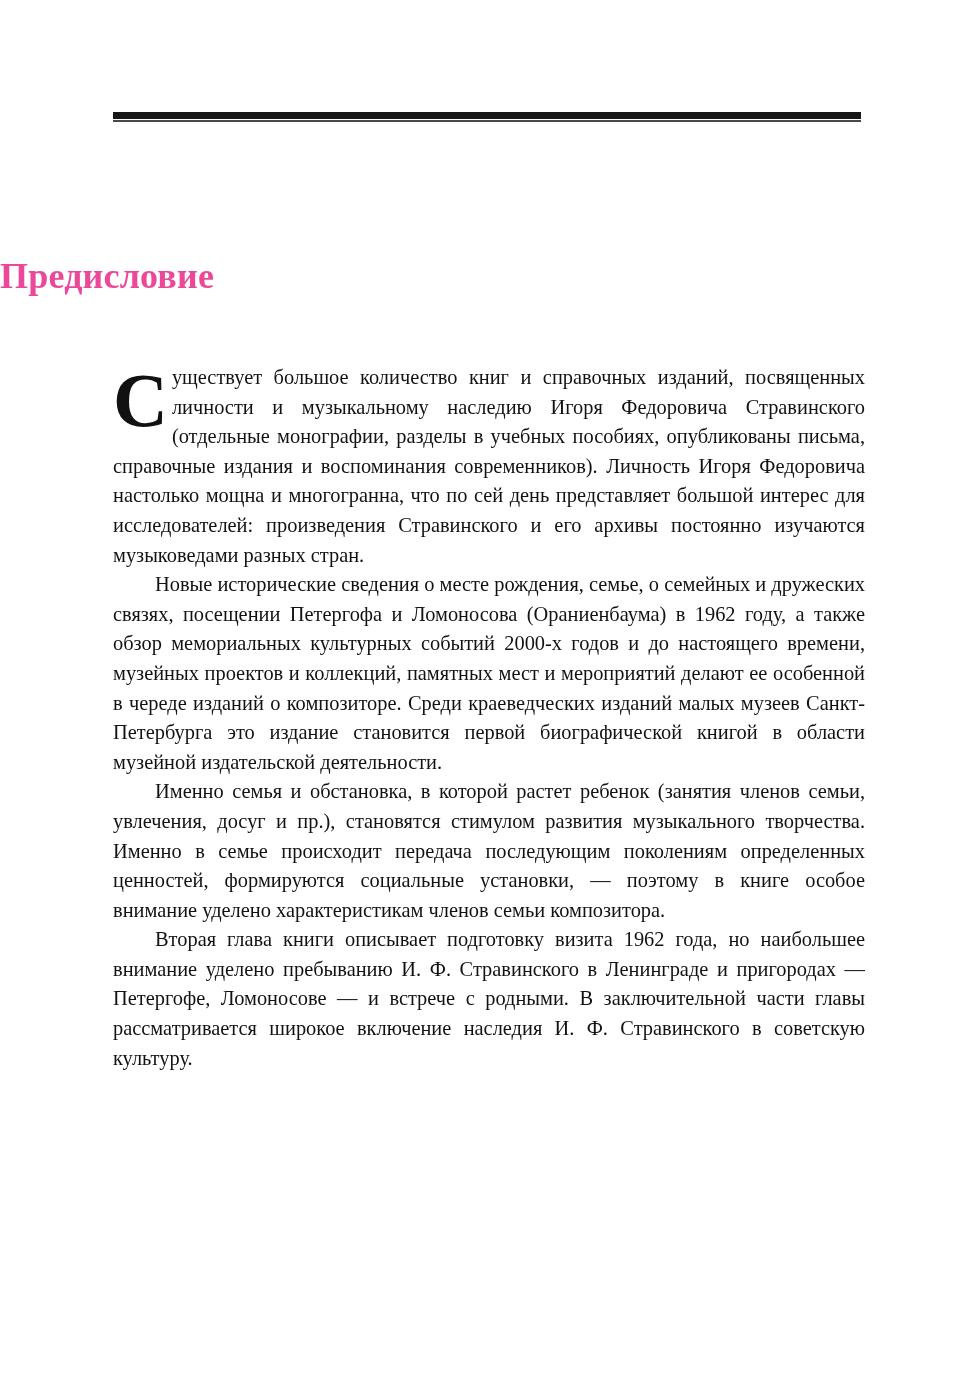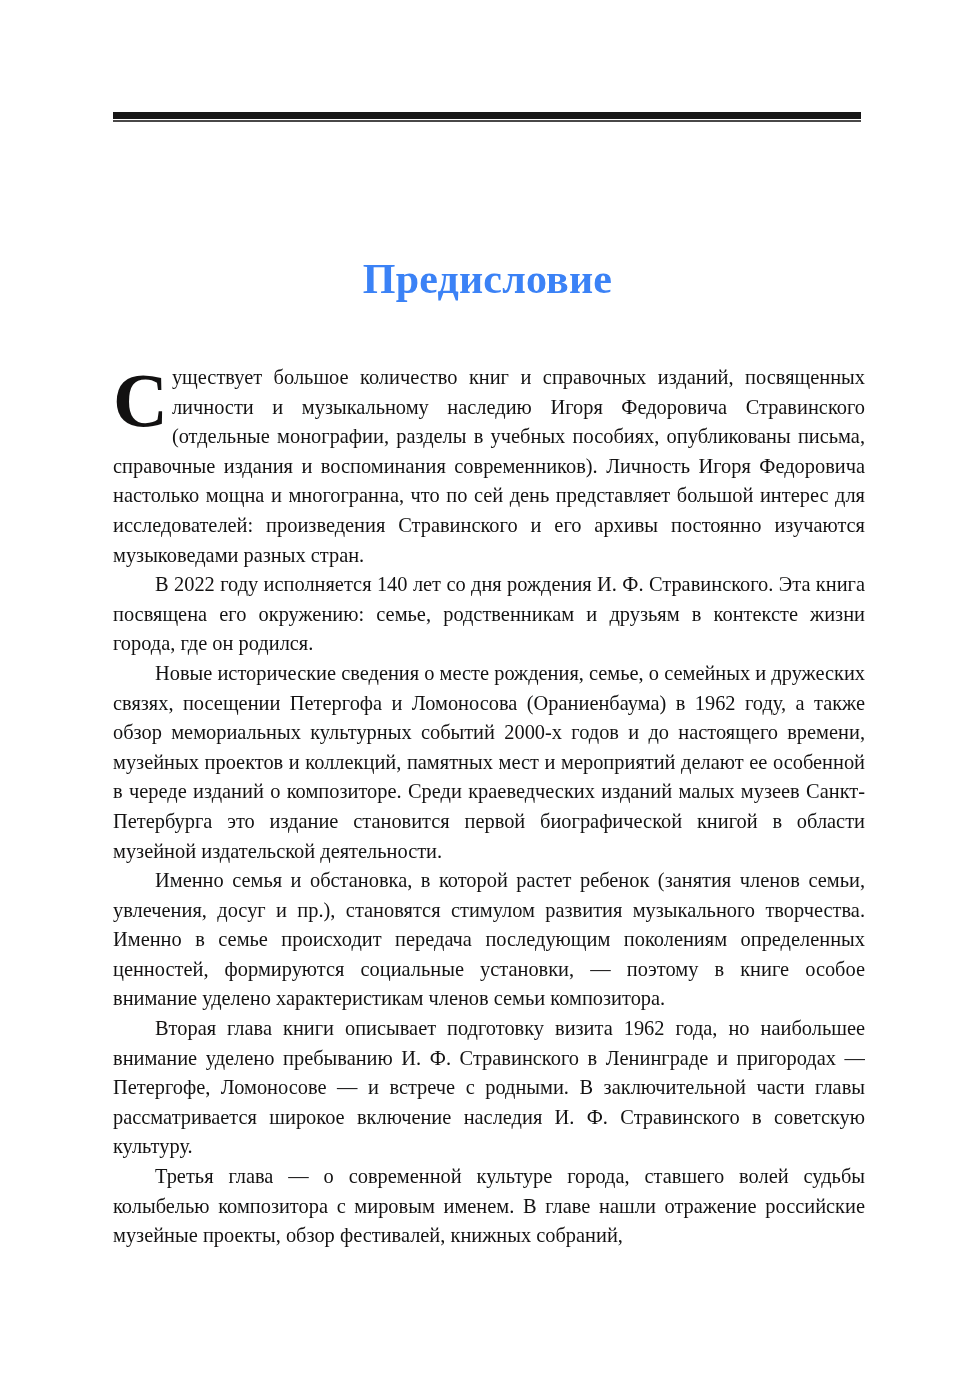--- a/index.html
+++ b/index.html
@@ -29,25 +29,24 @@
   .rule-thin {
     height: 2px;
     background: #4a4848;
     margin-top: 1px;
   }
   .title {
     position: absolute;
     left: 0;
     right: 0;
     top: 255px;
-    text-align: center;
-    font-size: 42px;
+    font-size: 36px;
     font-weight: bold;
     letter-spacing: 0.2px;
-    color: #3b82f6;
+    color: #ec4899;
     font-family: "Liberation Serif", "DejaVu Serif", serif;
   }
   .body-text {
     position: absolute;
     left: 113px;
     top: 363px;
     width: 752px;
     font-size: 20.4px;
     line-height: 29.6px;
     text-align: justify;
@@ -82,20 +81,18 @@
 
   <div class="rule-wrap">
     <div class="rule-thick"></div>
     <div class="rule-thin"></div>
   </div>
 
   <div class="title">Предисловие</div>
 
   <div class="body-text">
     <p class="first"><span class="dropcap">С</span><span>уществует большое количество книг и справочных изданий, посвященных личности и музыкальному наследию Игоря Федоровича Стравинского (отдельные монографии, разделы в учебных пособиях, опубликованы письма, справочные издания и воспоминания современников). Личность Игоря Федоровича настолько мощна и многогранна, что по сей день представляет большой интерес для исследователей: произведения Стравинского и его архивы постоянно изучаются музыковедами разных стран.</span></p>
-    <p>В 2022 году исполняется 140 лет со дня рождения И. Ф. Стравинского. Эта книга посвящена его окружению: семье, родственникам и друзьям в контексте жизни города, где он родился.</p>
     <p>Новые исторические сведения о месте рождения, семье, о семейных и дружеских связях, посещении Петергофа и Ломоносова (Ораниенбаума) в 1962 году, а также обзор мемориальных культурных событий 2000-х годов и до настоящего времени, музейных проектов и коллекций, памятных мест и мероприятий делают ее особенной в череде изданий о композиторе. Среди краеведческих изданий малых музеев Санкт-Петербурга это издание становится первой биографической книгой в области музейной издательской деятельности.</p>
     <p>Именно семья и обстановка, в которой растет ребенок (занятия членов семьи, увлечения, досуг и пр.), становятся стимулом развития музыкального творчества. Именно в семье происходит передача последующим поколениям определенных ценностей, формируются социальные установки, — поэтому в книге особое внимание уделено характеристикам членов семьи композитора.</p>
     <p>Вторая глава книги описывает подготовку визита 1962 года, но наибольшее внимание уделено пребыванию И. Ф. Стравинского в Ленинграде и пригородах — Петергофе, Ломоносове — и встрече с родными. В заключительной части главы рассматривается широкое включение наследия И. Ф. Стравинского в советскую культуру.</p>
-    <p class="clipped-last">Третья глава — о современной культуре города, ставшего волей судьбы колыбелью композитора с мировым именем. В главе нашли отражение российские музейные проекты, обзор фестивалей, книжных собраний,</p>
   </div>
 
 </div>
 
 </body></html>

